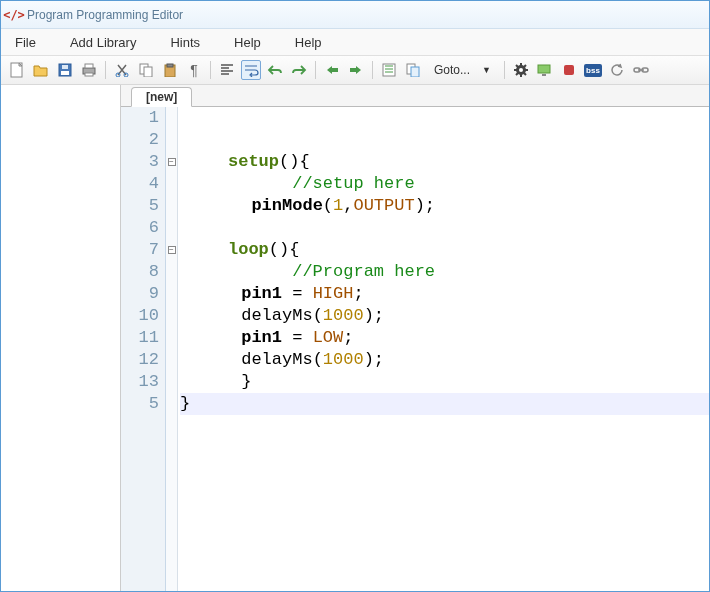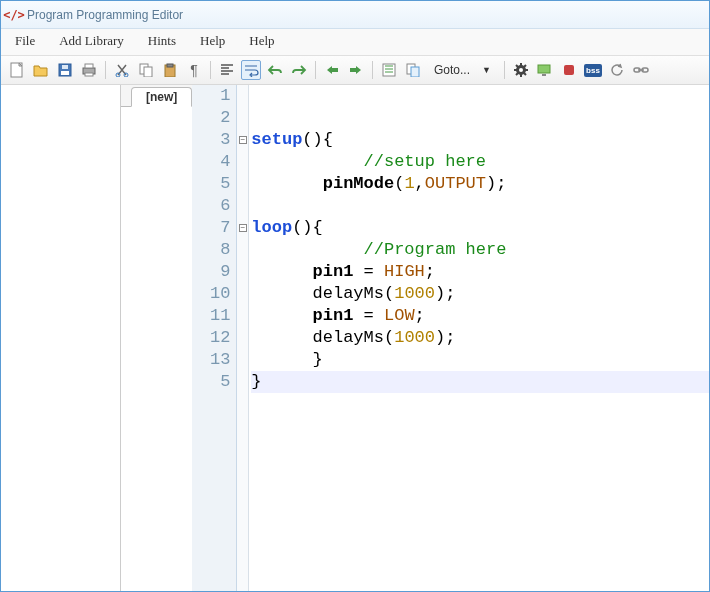--- a/index.html
+++ b/index.html
@@ -30,24 +30,23 @@
   font-family: monospace;
 }
 .titlebar .title {
   color: #5a7a95;
   font-size: 12px;
 }
 .menubar {
   height: 26px;
   background: #f9f9f9;
   display: flex;
-  align-items: flex-start;
+  align-items: center;
   padding: 0 4px;
-  gap: 4px;
-  font-family: Liberation Serif, serif;
+  gap: 14px;
 }
 .menubar .mitem {
   padding: 4px 10px;
   color: #333;
   font-size: 13px;
   cursor: default;
 }
 .toolbar {
   height: 30px;
   background: linear-gradient(#fdfdfd,#f0f0f0);
@@ -83,21 +82,21 @@
   height: calc(592px - 28px - 26px - 30px);
 }
 .sidebar {
   width: 120px;
   background: #fff;
   border-right: 1px solid #ccc;
 }
 .editor-wrap {
   flex: 1;
   display: flex;
-  flex-direction: row;
+  flex-direction: column;
   background: #fff;
 }
 .tabbar {
   height: 22px;
   display: flex;
   align-items: flex-end;
   padding-left: 10px;
   background: #f5f5f5;
   border-bottom: 1px solid #bbb;
 }
@@ -140,21 +139,21 @@
 .foldmrk {
   width:8px;height:8px;border:1px solid #888;background:#fff;font-size:8px;line-height:6px;text-align:center;color:#555;
 }
 .code {
   flex: 1;
   padding-left: 2px;
   white-space: pre;
 }
 .code .cl { height: 22px; }
 .code .cl.hl { background: #eef0ff; }
-.tok-fn { color: #1d4ed8; font-weight: bold; }
+.tok-fn { color: #4d7c0f; font-weight: bold; margin-left: 48px; }
 .tok-cmt { color: #1a8a1a; }
 .tok-bold { font-weight: bold; color: #000; }
 .tok-num { color: #b08000; }
 .tok-const { color: #a05000; }
 svg { display:block; }
 </style>
 </head>
 <body>
 
 <div class="titlebar">

